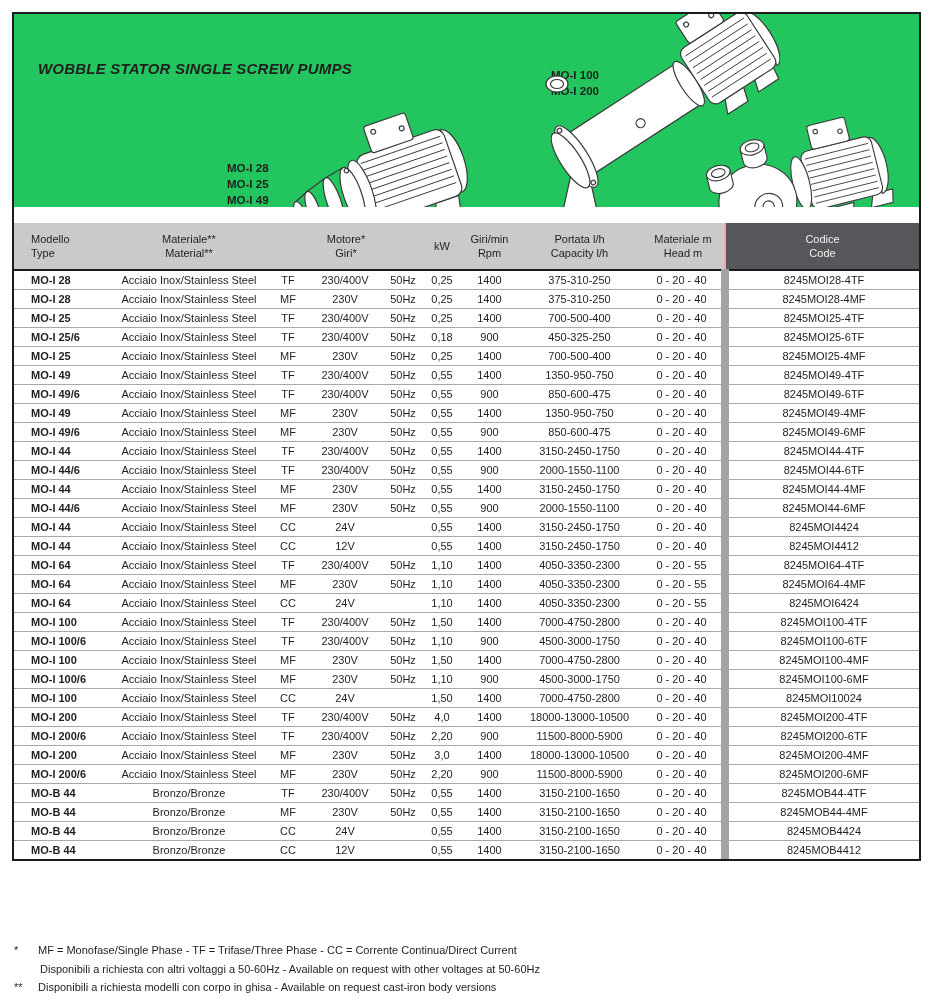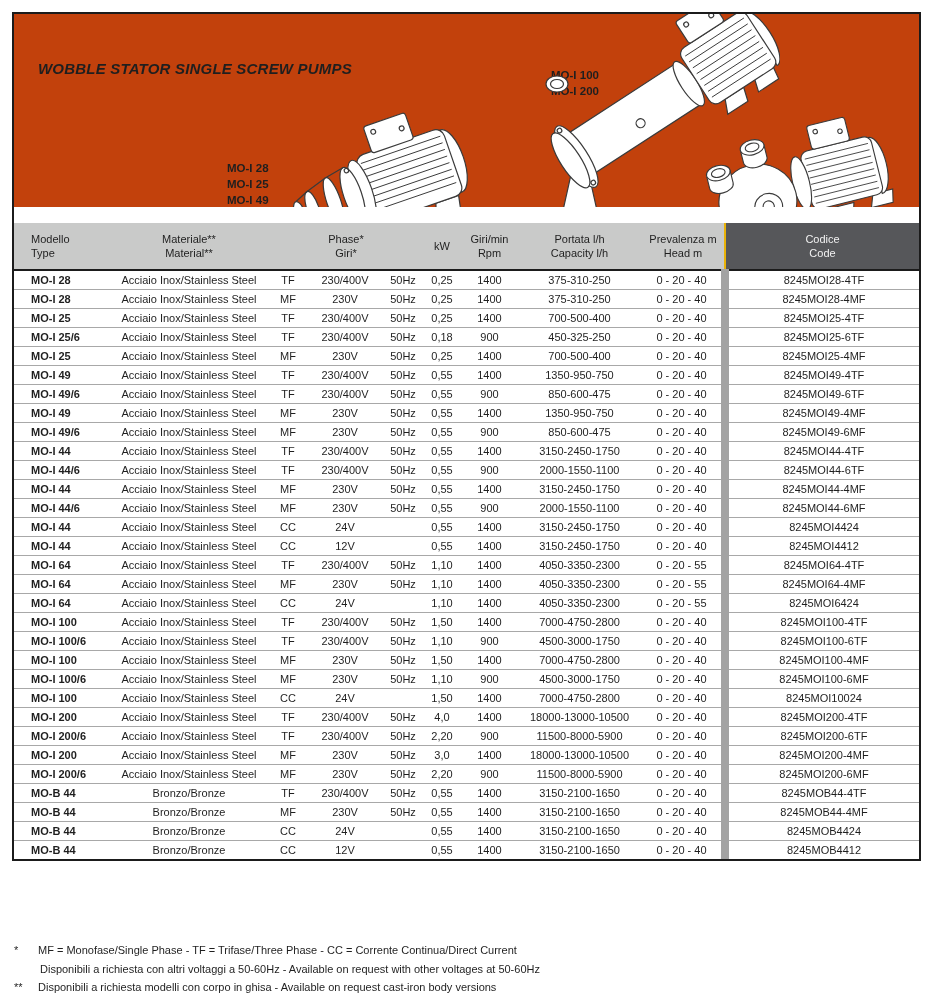--- a/index.html
+++ b/index.html
@@ -6,21 +6,21 @@
   body{
     width:936px;height:1000px;position:relative;background:#ffffff;
     font-family:"Liberation Sans", sans-serif;color:#1f1f1f;
     -webkit-font-smoothing:antialiased;
   }
   .frame{
     position:absolute;left:12px;top:12px;width:905px;
     border:2px solid #1b1b1b;background:#fff;
   }
   
-  .figure{position:relative;height:193px;overflow:hidden;background:#c2410c;}
+  .figure{position:relative;height:193px;overflow:hidden;background:#22c55e;}
   .fig-title{
     position:absolute;left:24px;top:46px;
     font-size:15px;font-weight:bold;font-style:italic;letter-spacing:.2px;white-space:nowrap;
   }
   .labels-small{position:absolute;left:213px;top:146px;font-size:11.5px;font-weight:bold;line-height:16px;text-align:left;}
   .labels-inline{position:absolute;left:537px;top:53px;font-size:11.5px;font-weight:bold;line-height:16px;}
   .label-bronze{position:absolute;left:636px;top:197px;font-size:11.5px;font-weight:bold;}
   .pump-svg{position:absolute;}
   
   table.specs{
@@ -28,21 +28,21 @@
     font-size:11px;
     margin-top:16px;
   }
   table.specs thead th{
     background:#c9cac9;font-weight:normal;padding:0;height:46px;
     border-bottom:2px solid #1b1b1b;vertical-align:middle;text-align:center;
     line-height:14px;font-size:11px;
   }
   table.specs thead th.h-model{text-align:left;padding-left:17px;}
   table.specs thead th.h-code{
-    background:#56575a;color:#f2f2f2;border-left:2px solid #eab308;
+    background:#56575a;color:#f2f2f2;border-left:2px solid #fca5a5;
   }
   table.specs tbody td{
     height:18px;line-height:18px;padding:0;text-align:center;
     border-top:1px solid #a8a8a8;white-space:nowrap;overflow:hidden;
   }
   table.specs tbody tr:first-child td{border-top:none;}
   table.specs tbody td.c-model{text-align:left;padding-left:17px;font-weight:bold;}
   table.specs tbody td.c-code{border-left:8px solid #a3a3a3;}
   
   .footnotes{position:absolute;left:14px;top:941px;width:890px;font-size:11px;line-height:18.5px;}
@@ -163,34 +163,34 @@
       <tr>
         <th class="h-model">
           <div>Modello</div>
           <div>Type</div>
         </th>
         <th>
           <div>Materiale**</div>
           <div>Material**</div>
         </th>
         <th colspan="3">
-          <div>Phase*</div>
+          <div>Motore*</div>
           <div>Giri*</div>
         </th>
         <th>kW</th>
         <th>
           <div>Giri/min</div>
           <div>Rpm</div>
         </th>
         <th>
           <div>Portata l/h</div>
           <div>Capacity l/h</div>
         </th>
         <th>
-          <div>Prevalenza m</div>
+          <div>Materiale m</div>
           <div>Head m</div>
         </th>
         <th class="h-code">
           <div>Codice</div>
           <div>Code</div>
         </th>
       </tr>
     </thead>
     <tbody>
         <tr>

